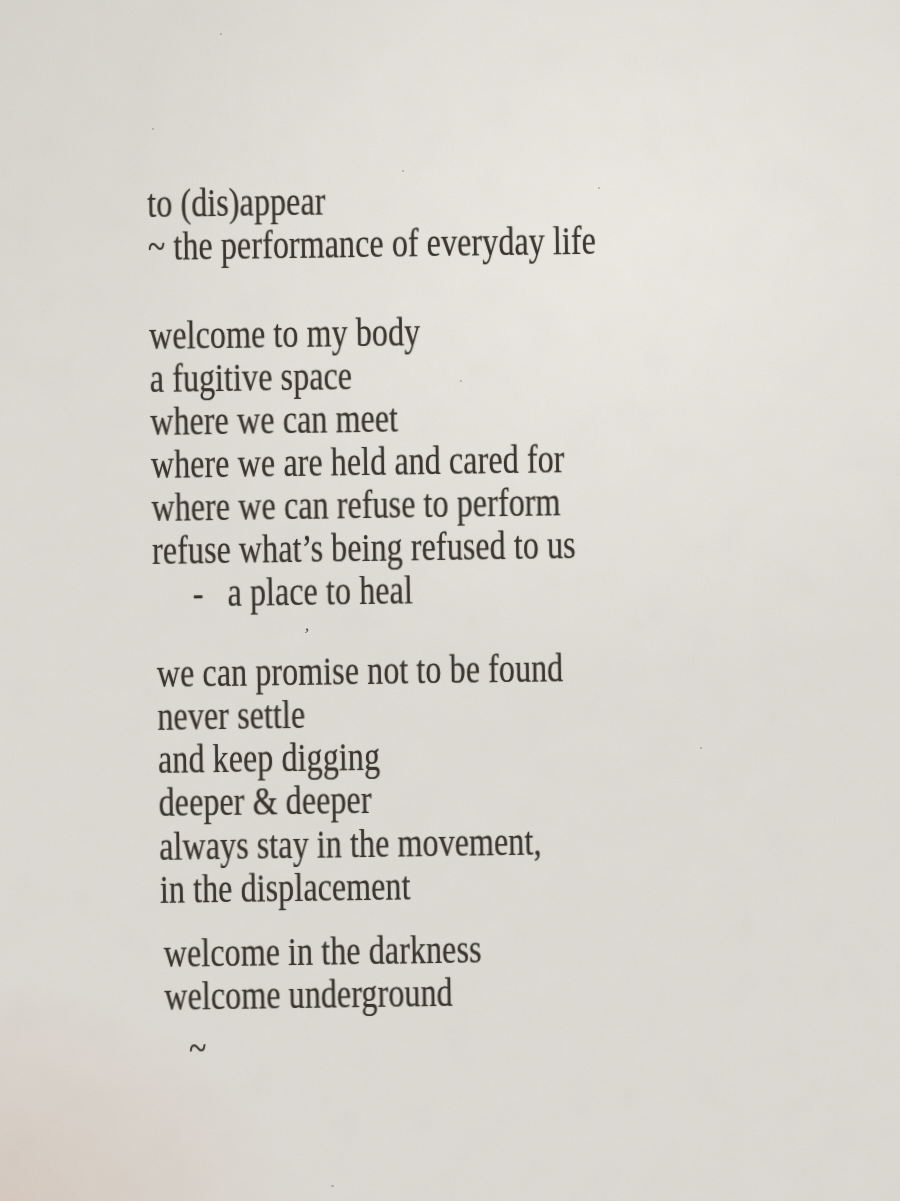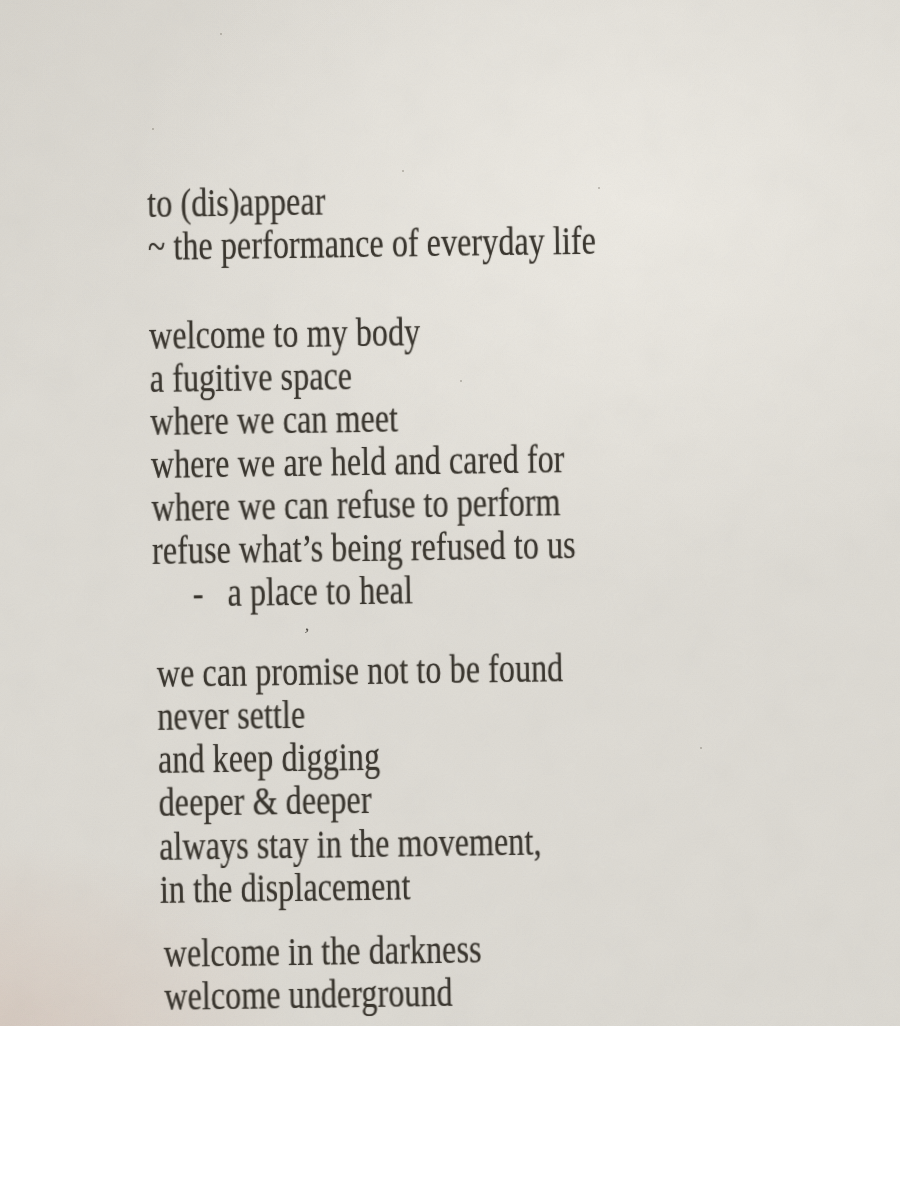--- a/index.html
+++ b/index.html
@@ -6,21 +6,21 @@
     margin: 0;
     padding: 0;
     width: 900px;
     height: 1201px;
     overflow: hidden;
     font-family: "Liberation Serif", "DejaVu Serif", serif;
   }
   .page {
     position: relative;
     width: 900px;
-    height: 1026px;
+    height: 1201px;
     overflow: hidden;
     background:
       linear-gradient(135deg, rgba(178,173,163,0.14) 0%, rgba(178,173,163,0) 22%),
       radial-gradient(90% 60% at 70% 20%, rgba(240,237,230,0.85) 0%, rgba(240,237,230,0) 62%),
       radial-gradient(52% 30% at -4% 103%, rgba(208,183,169,0.55) 0%, rgba(208,183,169,0) 72%),
       radial-gradient(130% 120% at 52% 38%, #e0ddd6 0%, #dbd8d1 68%, #d4d1ca 100%);
   }
   .grain {
     position: absolute;
     inset: 0;

